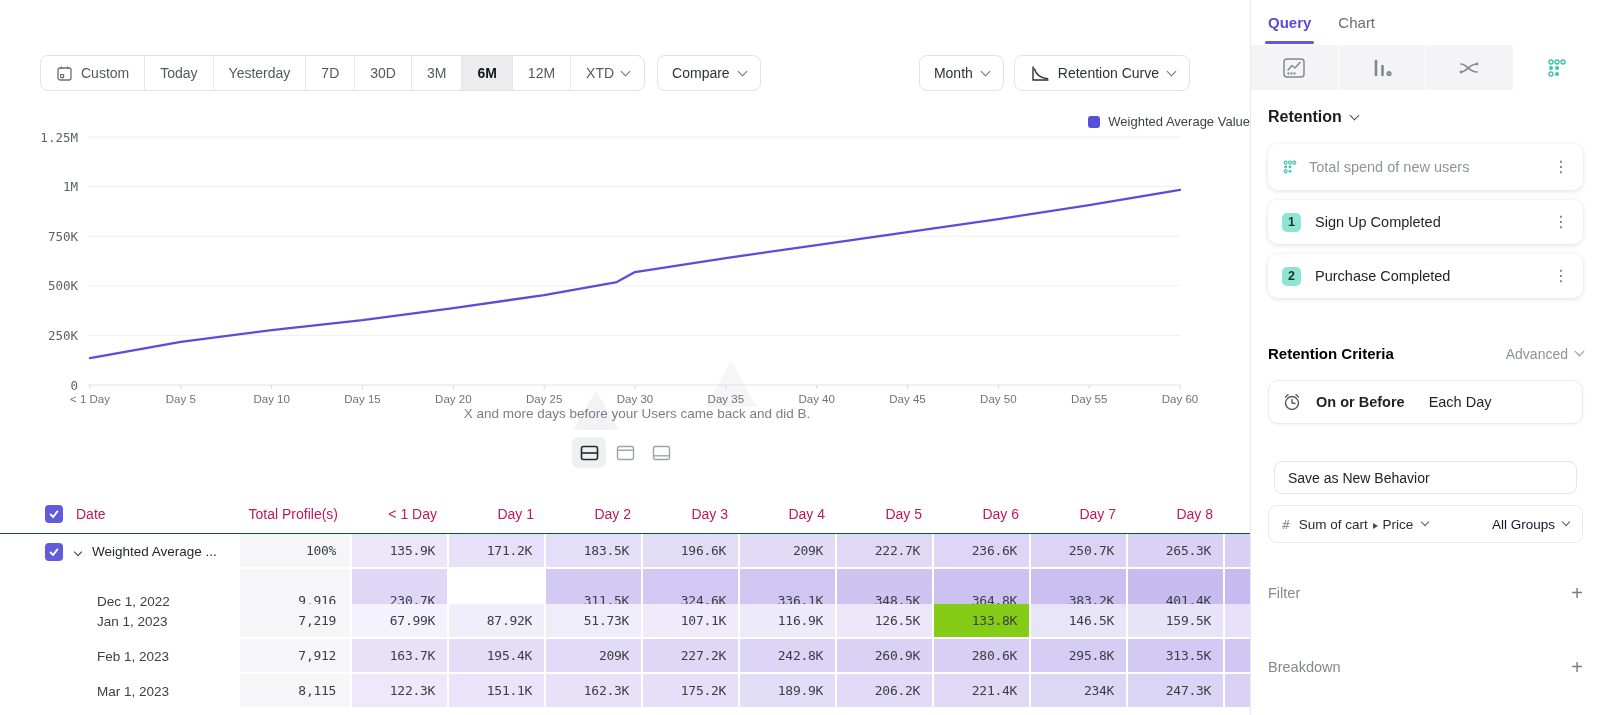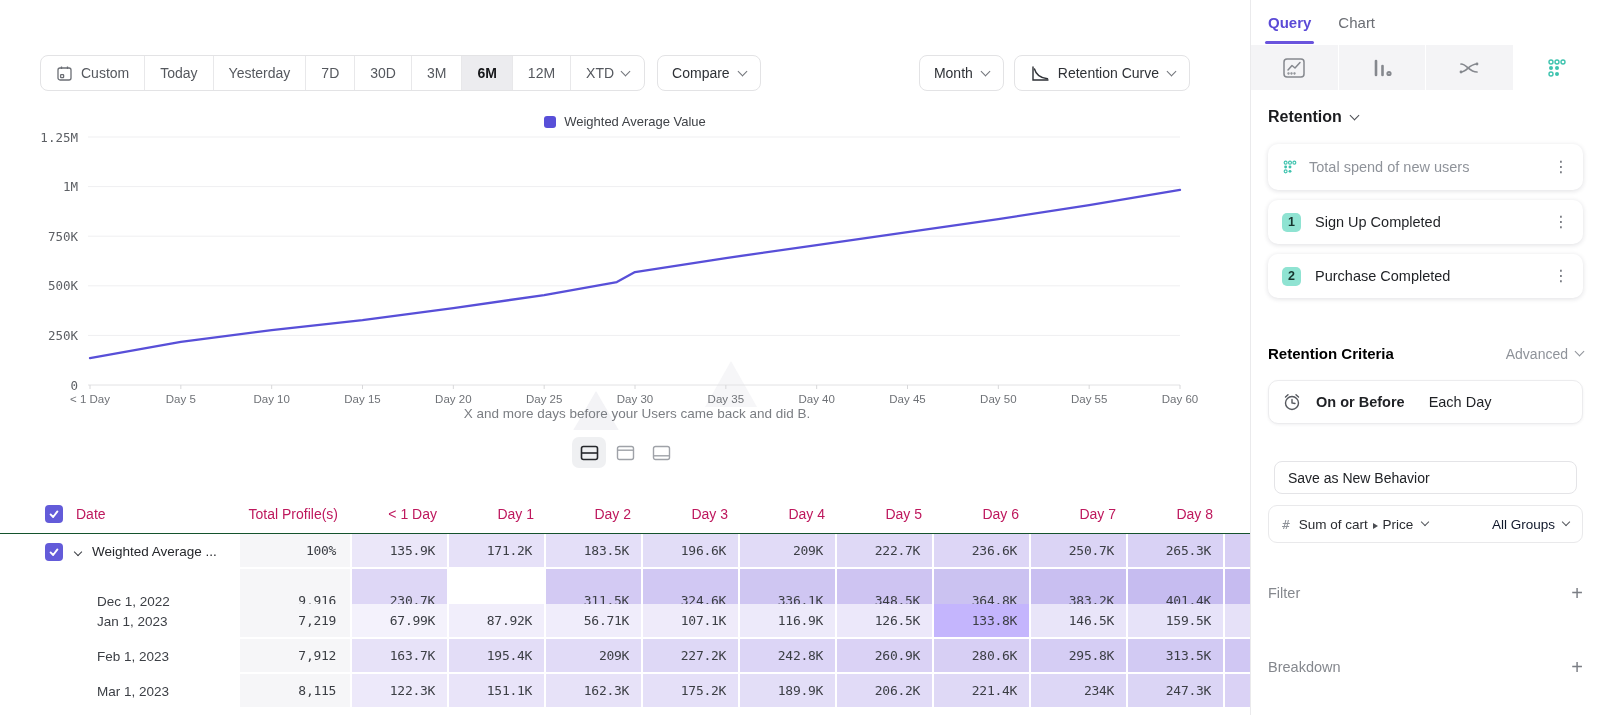--- a/index.html
+++ b/index.html
@@ -12,21 +12,21 @@
   .toolbar{position:absolute;left:40px;top:55px;width:1150px;height:36px;display:flex;align-items:stretch}
   .seg{display:flex;border:1px solid #e3e3e5;border-radius:8px;overflow:hidden;background:#fff}
   .sbtn{display:flex;align-items:center;gap:8px;padding:0 15px;font-size:14px;color:#55585e;border-right:1px solid #e8e8ea;cursor:pointer;white-space:nowrap}
   .sbtn:last-child{border-right:none}
   .sbtn.sel{background:#ececef;color:#151619;font-weight:bold}
   .btn{display:flex;align-items:center;gap:9px;border:1px solid #e3e3e5;border-radius:8px;padding:0 14px;font-size:14px;color:#2e3136;background:#fff;white-space:nowrap}
   .sp{flex:1}
   .chv{display:inline-block;width:7px;height:7px;border-right:1.6px solid #72757b;border-bottom:1.6px solid #72757b;transform:rotate(45deg);margin-top:-4px;flex:none}
 
   
-  .legend{position:absolute;top:114px;left:0;width:1250px;display:flex;justify-content:center;align-items:center;gap:8px;font-size:13px;color:#3f4247}
+  .legend{position:absolute;top:114px;left:0;width:1250px;display:flex;justify-content:flex-end;align-items:center;gap:8px;font-size:13px;color:#3f4247}
   .sw{width:12px;height:12px;border-radius:3px}
   #chartsvg{position:absolute;top:110px;left:0}
   .ylab{font-family:"DejaVu Sans Mono",monospace;font-size:12.5px;fill:#5d6065}
   .xlab{font-size:11.5px;fill:#6f7277}
   .cap{font-size:13.5px;fill:#7b7e83}
 
   
   .toggles{position:absolute;top:437px;left:0;width:1250px;display:flex;justify-content:center;gap:2px}
   .tgl{width:34px;height:31px;border-radius:7px;display:flex;align-items:center;justify-content:center;cursor:pointer}
   .tgl.sel{background:#eff0f2}
@@ -275,25 +275,25 @@
         <div class="cell hcell mono" style="background: rgb(198, 188, 240);">401.4K</div>
         <div class="cell hcell" style="background: rgb(198, 187, 240);"></div>
       </div>
       <div class="trow">
         <div class="dcell child">
           <span class="dlbl">Jan 1, 2023</span>
         </div>
         <div class="cell tcell mono">7,219</div>
         <div class="cell hcell mono" style="background: rgb(244, 242, 252);">67.99K</div>
         <div class="cell hcell mono" style="background: rgb(241, 238, 251);">87.92K</div>
-        <div class="cell hcell mono" style="background: rgb(240, 237, 251);">56.71K</div>
+        <div class="cell hcell mono" style="background: rgb(240, 237, 251);">51.73K</div>
         <div class="cell hcell mono" style="background: rgb(239, 235, 250);">107.1K</div>
         <div class="cell hcell mono" style="background: rgb(237, 234, 250);">116.9K</div>
         <div class="cell hcell mono" style="background: rgb(236, 232, 250);">126.5K</div>
-        <div class="cell hcell mono" style="background: #c4b5fd; padding-left: 12px;">133.8K</div>
+        <div class="cell hcell mono" style="background: #84cc16; padding-left: 12px;">133.8K</div>
         <div class="cell hcell mono" style="background: rgb(233, 229, 249);">146.5K</div>
         <div class="cell hcell mono" style="background: rgb(231, 227, 249);">159.5K</div>
         <div class="cell hcell" style="background: rgb(230, 225, 248);"></div>
       </div>
       <div class="trow">
         <div class="dcell child">
           <span class="dlbl">Feb 1, 2023</span>
         </div>
         <div class="cell tcell mono">7,912</div>
         <div class="cell hcell mono" style="background: rgb(231, 226, 248);">163.7K</div>

